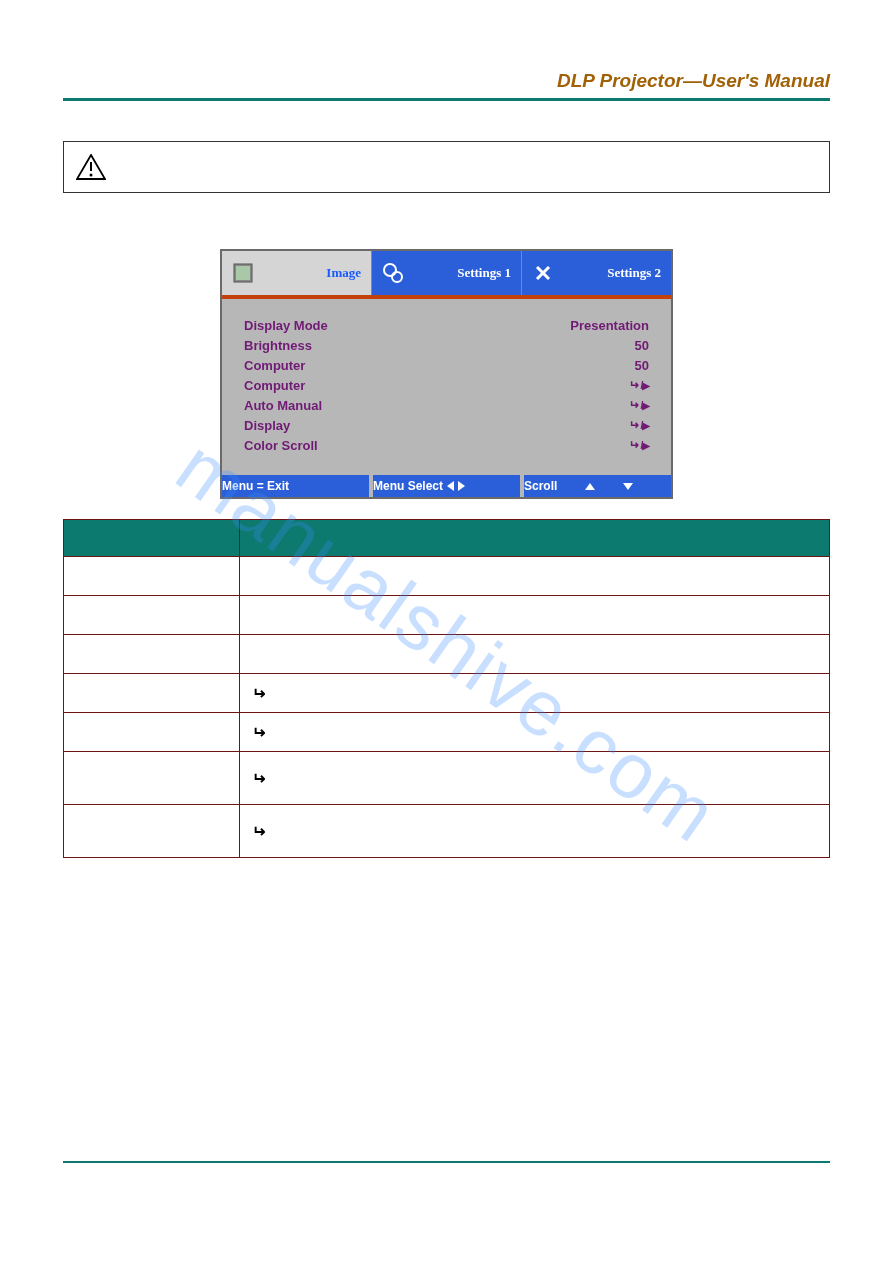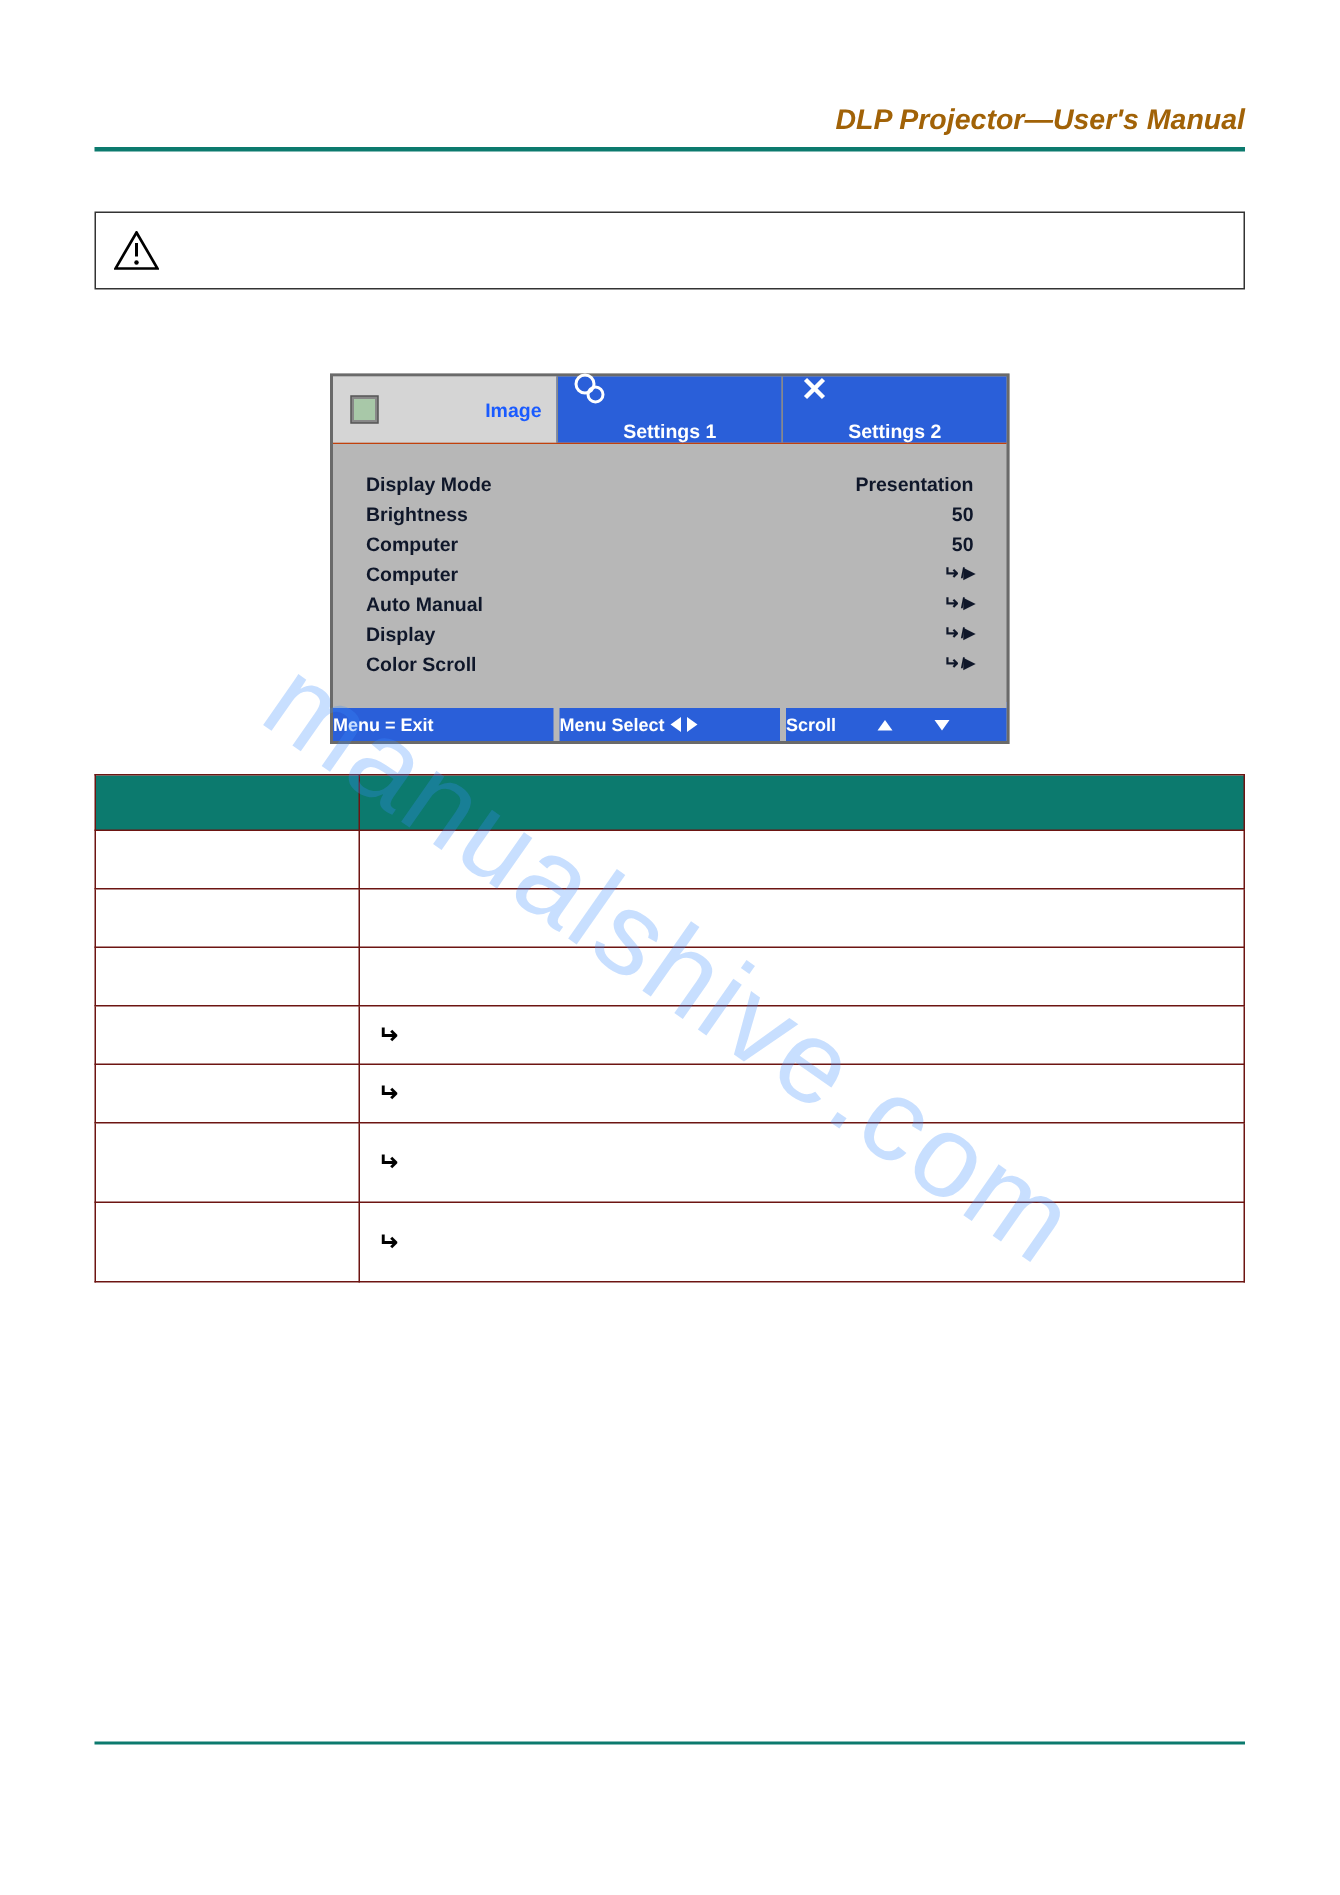--- a/index.html
+++ b/index.html
@@ -48,46 +48,46 @@
   }
   .osd {
     width: 449px;
     border: 2px solid #6a6a6a;
     background: #b7b7b7;
     font-size: 13px;
   }
   .osd-tabs {
     display: flex;
     height: 44px;
-    border-bottom: 1px solid #c2410c;
+    border-bottom: 4px solid #c2410c;
+    font-family: Liberation Serif, serif;
   }
   .osd-tab {
     flex: 1;
     display: flex;
     align-items: center;
     justify-content: flex-end;
     padding: 0 10px;
     gap: 10px;
     box-sizing: border-box;
   }
   .osd-tab.active {
     background: #d5d5d5;
     color: #1a5bff;
     font-weight: bold;
   }
   .osd-tab.inactive {
     background: #2a5fd9;
     color: #fff;
     font-weight: bold;
     border-left: 1px solid #888;
-    flex-direction: column;
   }
   .osd-body {
     padding: 16px 22px 16px 22px;
-    color: #0f172a;
+    color: #701a75;
   }
   .osd-row {
     display: flex;
     justify-content: space-between;
     align-items: center;
     height: 20px;
     font-weight: bold;
   }
   .osd-arrow {
     display: inline-flex;

